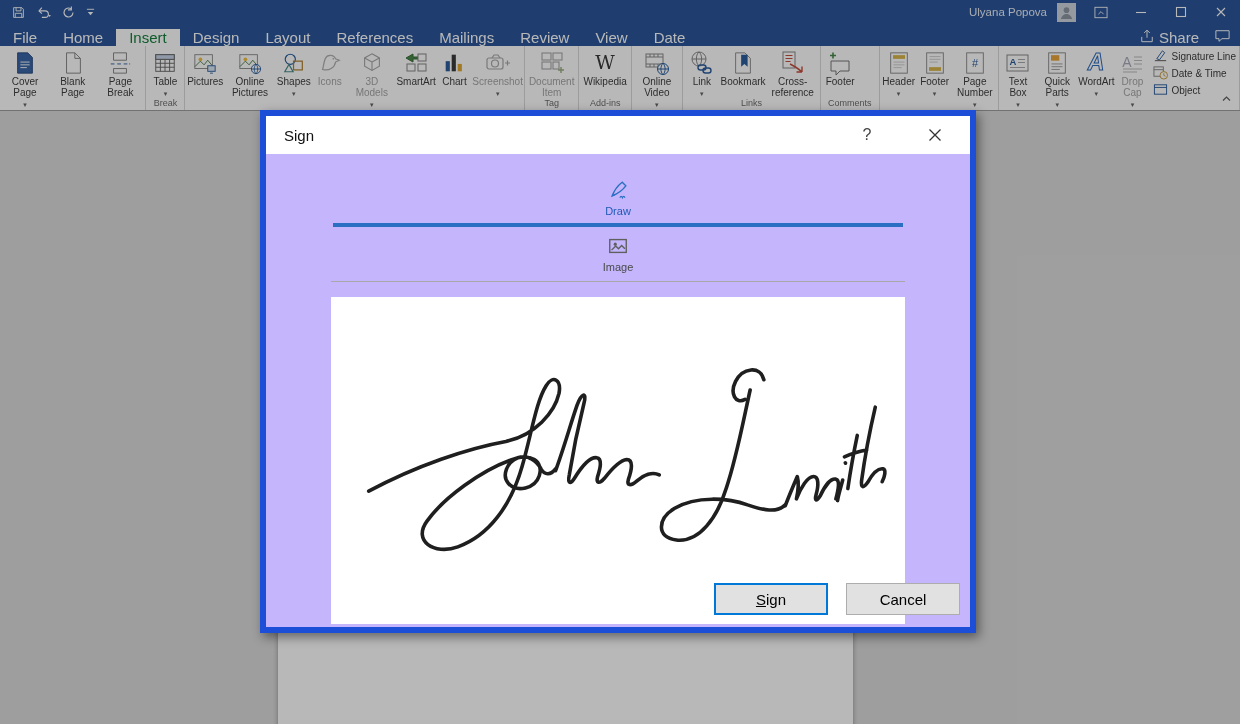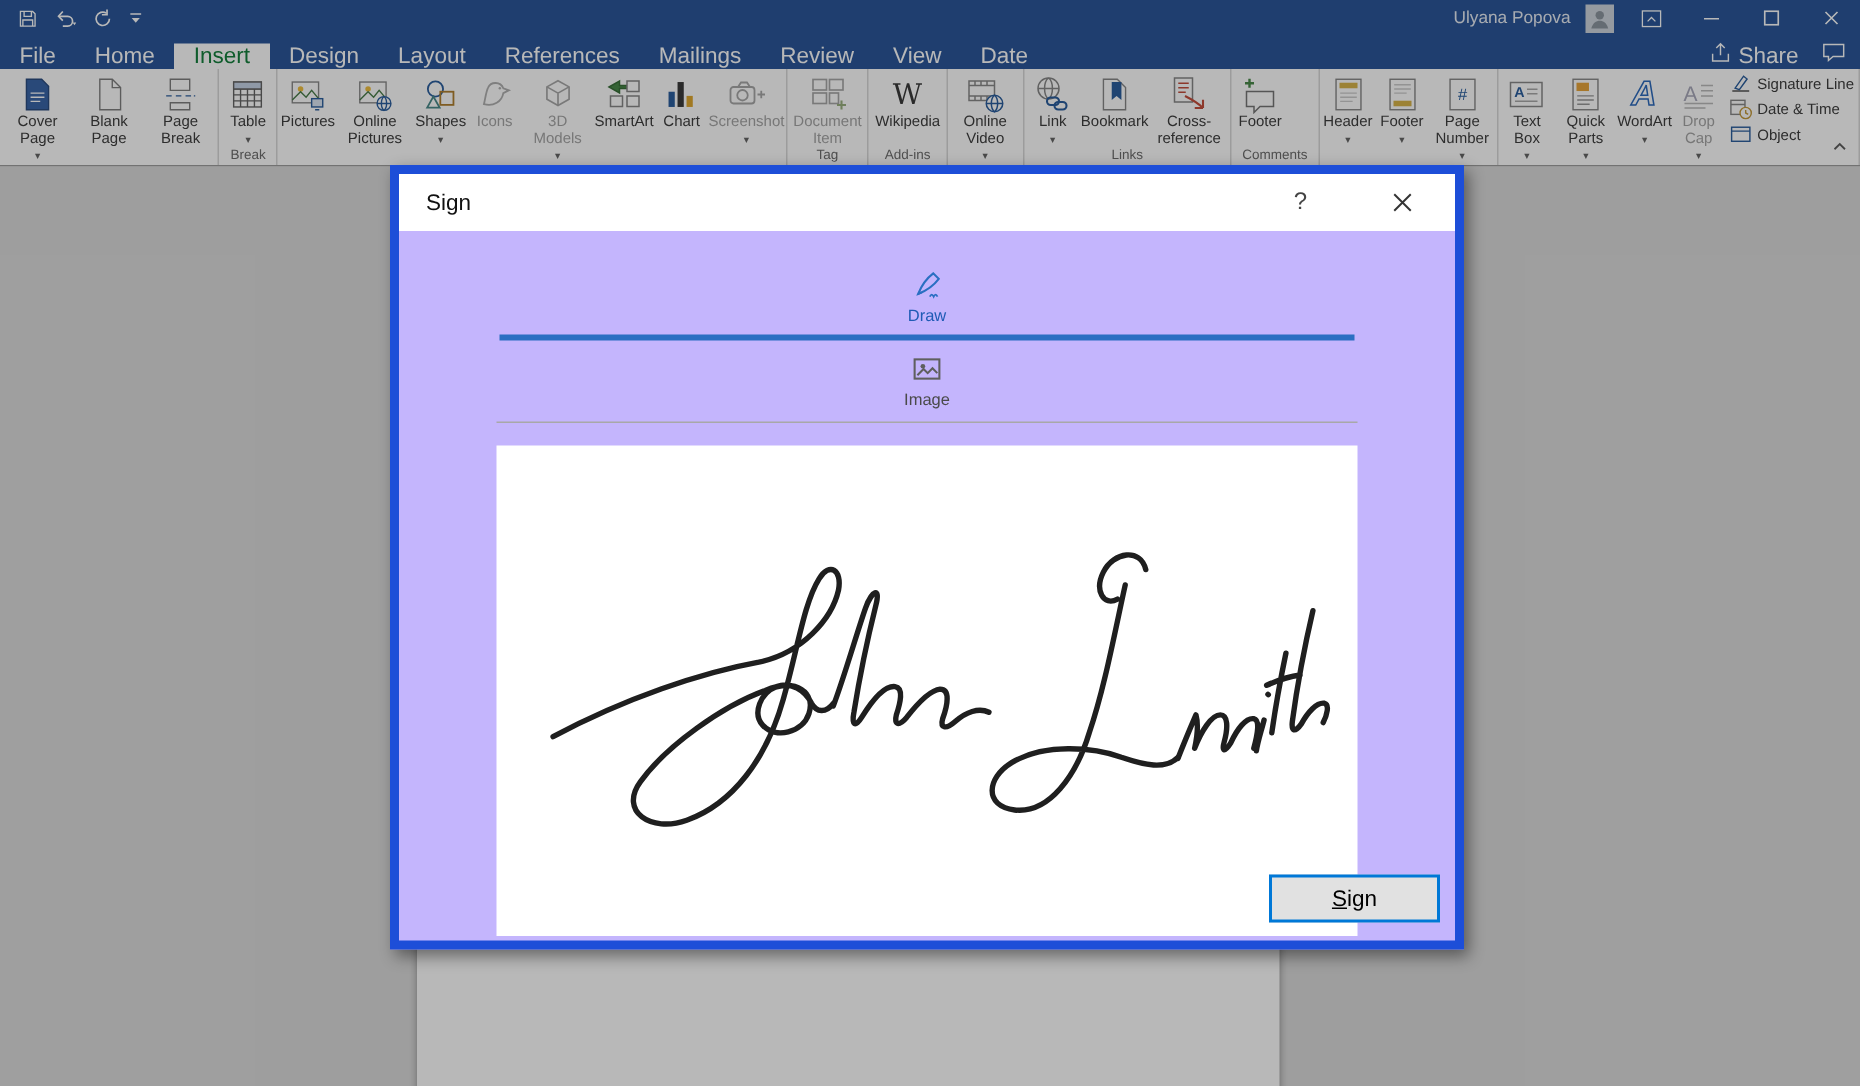--- a/index.html
+++ b/index.html
@@ -566,14 +566,17 @@
         <path d="M477 30C473 13 452 16 444 32C437 46 444 59 455 53M461 42C453 78 445 122 433 157C423 190 402 220 375 217C351 214 353 192 373 180C398 165 436 168 458 176C476 182 492 186 502 176"></path>
         <path d="M502 177C507 164 513 150 516 143C518 150 517 160 515 169C520 156 528 143 535 143C541 143 541 153 538 164C536 171 538 173 543 165C548 154 555 145 561 146C566 147 564 158 561 169M569 147C567 155 564 164 563 171M572 127L572.3 127.3M586 95C581 119 577 143 575 157M571 120C580 116 590 113 597 112M607 62C600 92 594 126 591 148C590 156 593 157 598 150C603 141 610 133 616 134C620 135 618 143 615 149"></path>
       </g>
     </svg>
   </div>
 
   <div class="dlg-actions">
     <button class="btn default">
         <span class="lbl accel">Sign</span>
       </button>
+    <button class="btn">
+        <span class="lbl">Cancel</span>
+      </button>
   </div>
 </div>
 
 </body></html>

